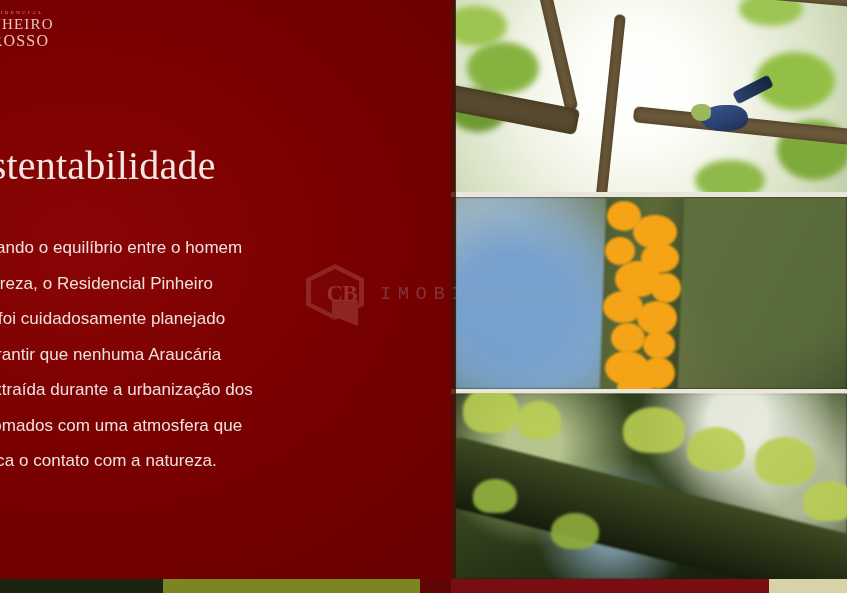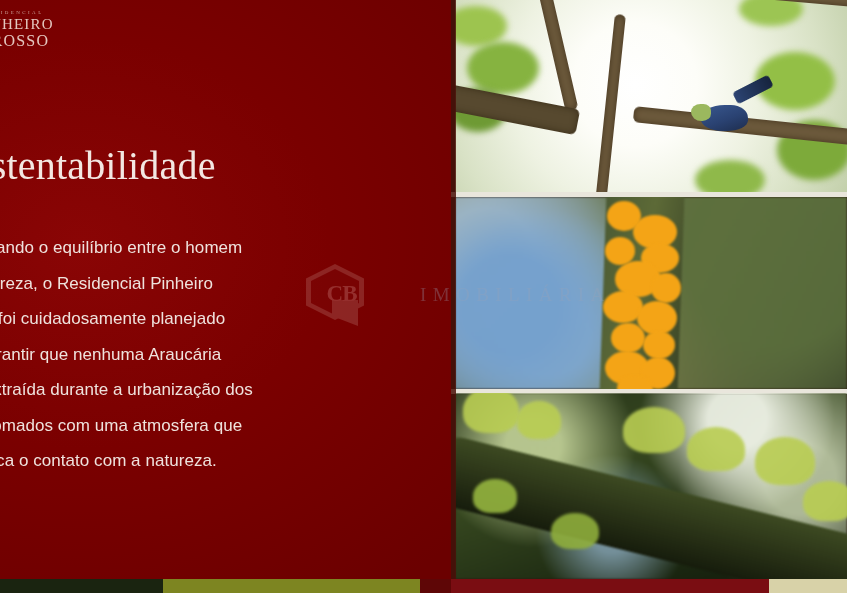--- a/index.html
+++ b/index.html
@@ -183,24 +183,23 @@
     position:absolute;left:0;top:0;width:71px;height:60px;
     color:#d79a94;
     font-family:"Liberation Serif", serif;
     font-size:23px;font-weight:700;letter-spacing:-1px;
     display:flex;align-items:center;justify-content:center;
     padding-top:3px;box-sizing:border-box;
   }
   #wm-text{line-height:1.02;}
   #wm-line1{
     display:block;
-    font-family:Liberation Serif, serif;
+    font-family:Liberation Mono, monospace;
     font-size:19px;letter-spacing:6.4px;color:#9aa3b8;
     white-space:nowrap;
-    margin-left:40px;
   }
   #wm-line2{
     display:block;
     font-family:"Liberation Sans", sans-serif;
     font-size:19px;letter-spacing:2.6px;color:#9aa3b8;
     white-space:nowrap;margin-top:2px;
   }
 
   
   #accent-strip{

